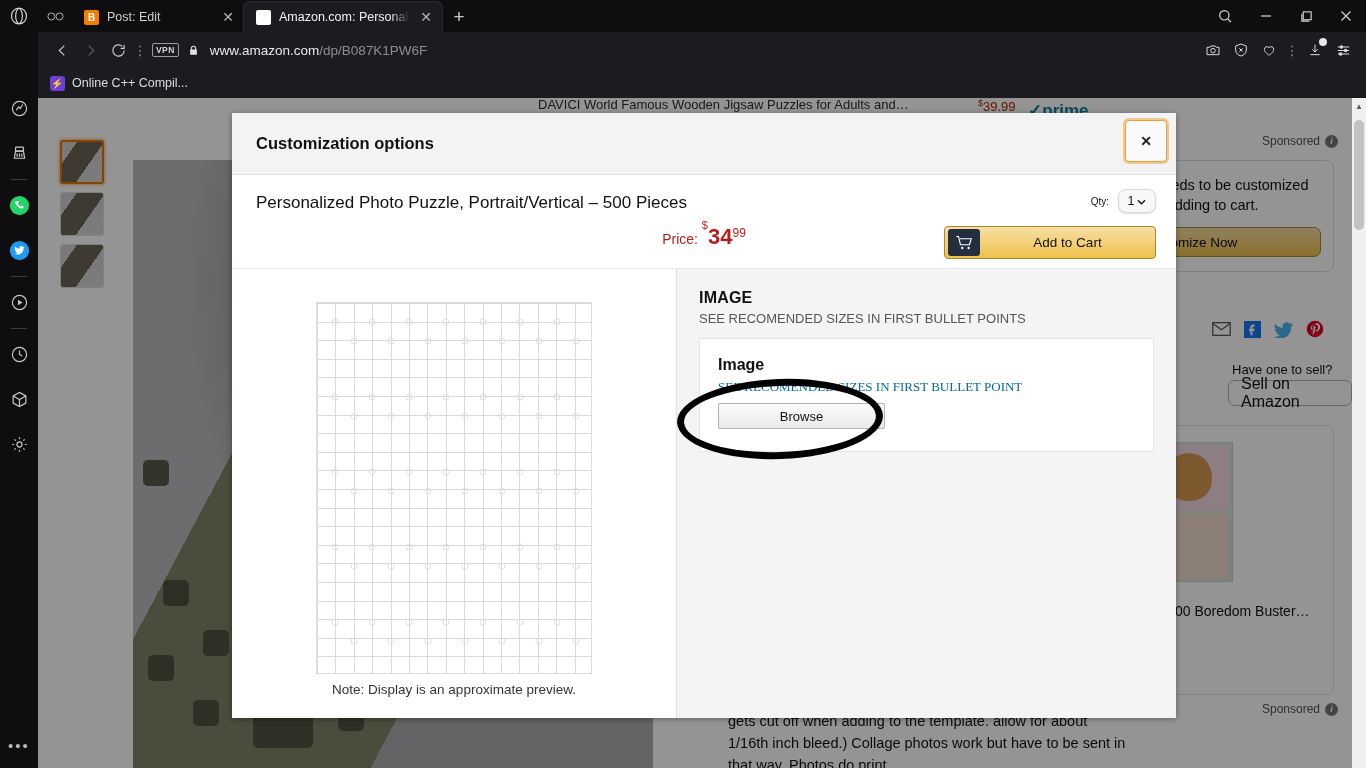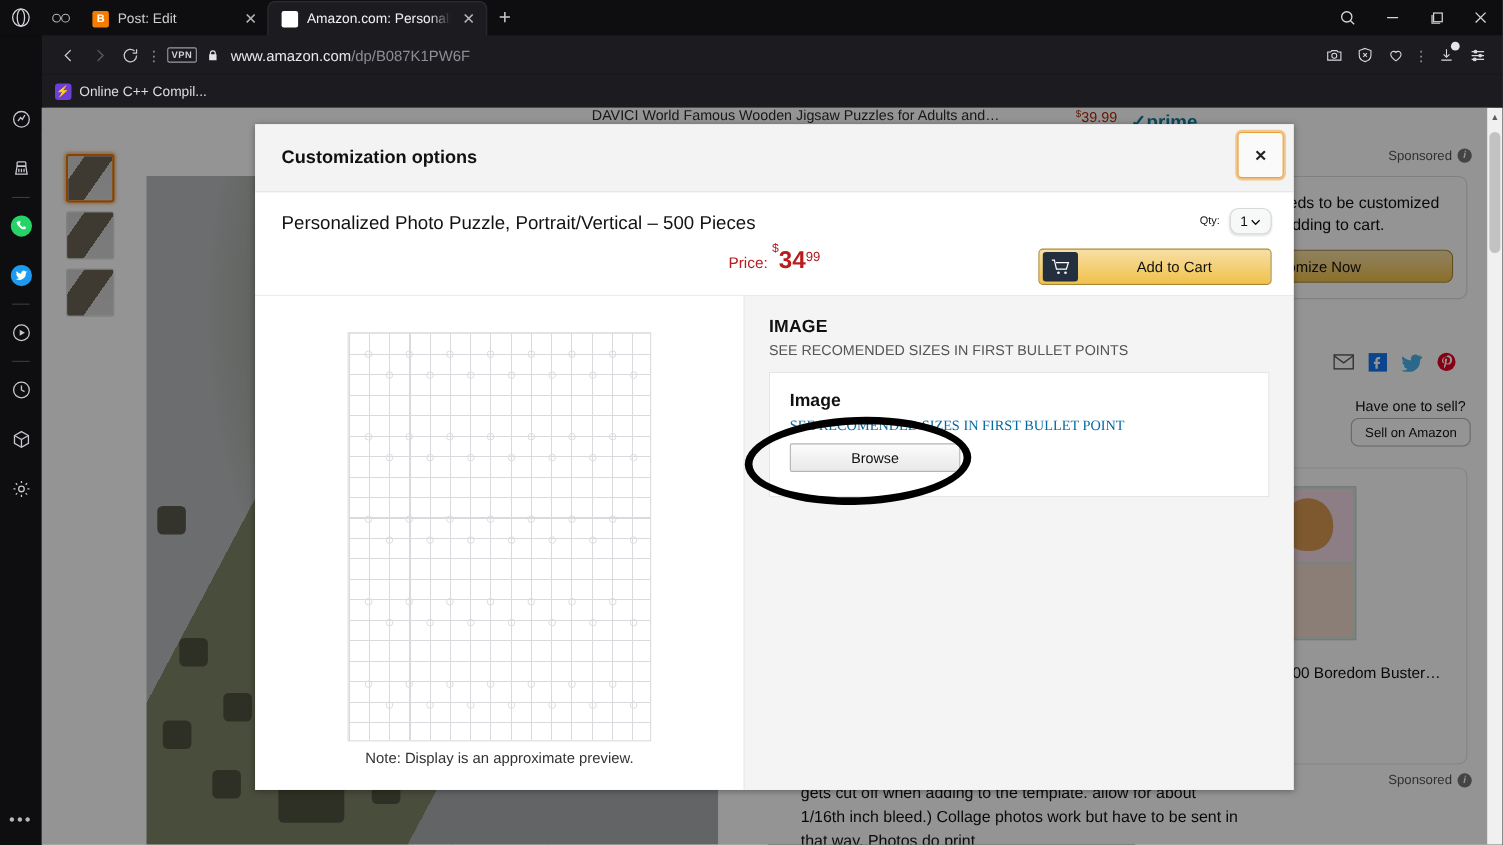--- a/index.html
+++ b/index.html
@@ -161,21 +161,21 @@
               font-size:9px;display:flex;align-items:center;justify-content:center; font-style:italic;font-weight:bold;}
   .notice-box { position:absolute; left:14px; top:40px; width:288px; padding:14px 12px;
                 border:1px solid #ddd; border-radius:8px; text-align:center; }
   .notice-box p { font-size:14.5px; color:#0f1111; line-height:20px; }
   .btn-customize { margin-top:12px; width:100%; height:30px; border:1px solid #a88734;
                    border-radius:7px; background:linear-gradient(#f7dfa5,#f0c14b);
                    font-size:13.5px; color:#111; display:flex;align-items:center;justify-content:center;}
   .social-row { position:absolute; left:180px; top:200px; display:flex; gap:13px; align-items:center;}
   .sell-text { position:absolute; left:200px; top:242px; font-size:13px; color:#111; }
   .btn-sell { position:absolute; left:196px; top:260px; height:26px; padding:0 12px;
-              border:1px solid #adb1b8; border-radius:7px; background:#fff; font-size:12px;
+              border:1px solid #adb1b8; border-radius:7px; background:#fff; font-size:16px;
               display:flex;align-items:center;justify-content:center; color:#111;}
   .ad-card { position:absolute; left:16px; top:305px; width:286px; height:270px;
              border:1px solid #e3e3e3; border-radius:8px; overflow:hidden; }
   .ad-img { position:absolute; left:30px; top:16px; width:154px; height:140px;
             background:#cfe3da; border:1px solid #cfcfcf; }
   .ad-q1 { position:absolute; left:2px; top:2px; width:72px; height:66px; background:#dbe9c6;}
   .ad-q2 { position:absolute; right:2px; top:2px; width:72px; height:66px; background:#f3d7e3;}
   .ad-q3 { position:absolute; left:2px; bottom:2px; width:72px; height:66px; background:#bfe1de;}
   .ad-q4 { position:absolute; right:2px; bottom:2px; width:72px; height:66px; background:#f0d9cb;}
   .ad-cat { position:absolute; border-radius:50% 50% 45% 45%; background:#d99a52; }
@@ -239,21 +239,21 @@
   .preview-note { position:absolute; left:0; right:0; top:413px; text-align:center;
                   font-size:13.5px; color:#333; }
   .image-pane { flex:1; background:#f4f4f4; padding:20px 22px; position:relative;}
   .img-h1 { font-size:16px; font-weight:bold; color:#111; letter-spacing:.2px; }
   .img-h2 { font-size:13px; color:#555; margin-top:4px; }
   .img-card { margin-top:12px; background:#fff; border:1px solid #e4e4e4;
               padding:17px 18px 22px 18px; }
   .card-h1 { font-size:16px; font-weight:bold; color:#111; }
   .card-h2 { font-size:13px; color:#0369a1; margin-top:5px;font-family:Liberation Serif, serif; }
   .card-h3 { font-size:12.5px; color:#333; margin-top:9px; }
-  .browse-btn { margin-top:8px; width:155px; height:26px; border:1px solid #b3b3b3;
+  .browse-btn { margin-top:8px; width:167px; height:26px; border:1px solid #b3b3b3;
                 border-radius:2px; background:linear-gradient(#fbfbfb,#e9e9e9);
                 display:flex; align-items:center; justify-content:center;
                 font-size:13px; color:#111; cursor:pointer; }
   .annot-ellipse {
     position:absolute; left:0px; top:110px; width:206px; height:80px;
     border:7px solid #000; border-radius:50%; pointer-events:none; z-index:5;
     transform: rotate(-2deg);
   }
 </style>
 </head>

